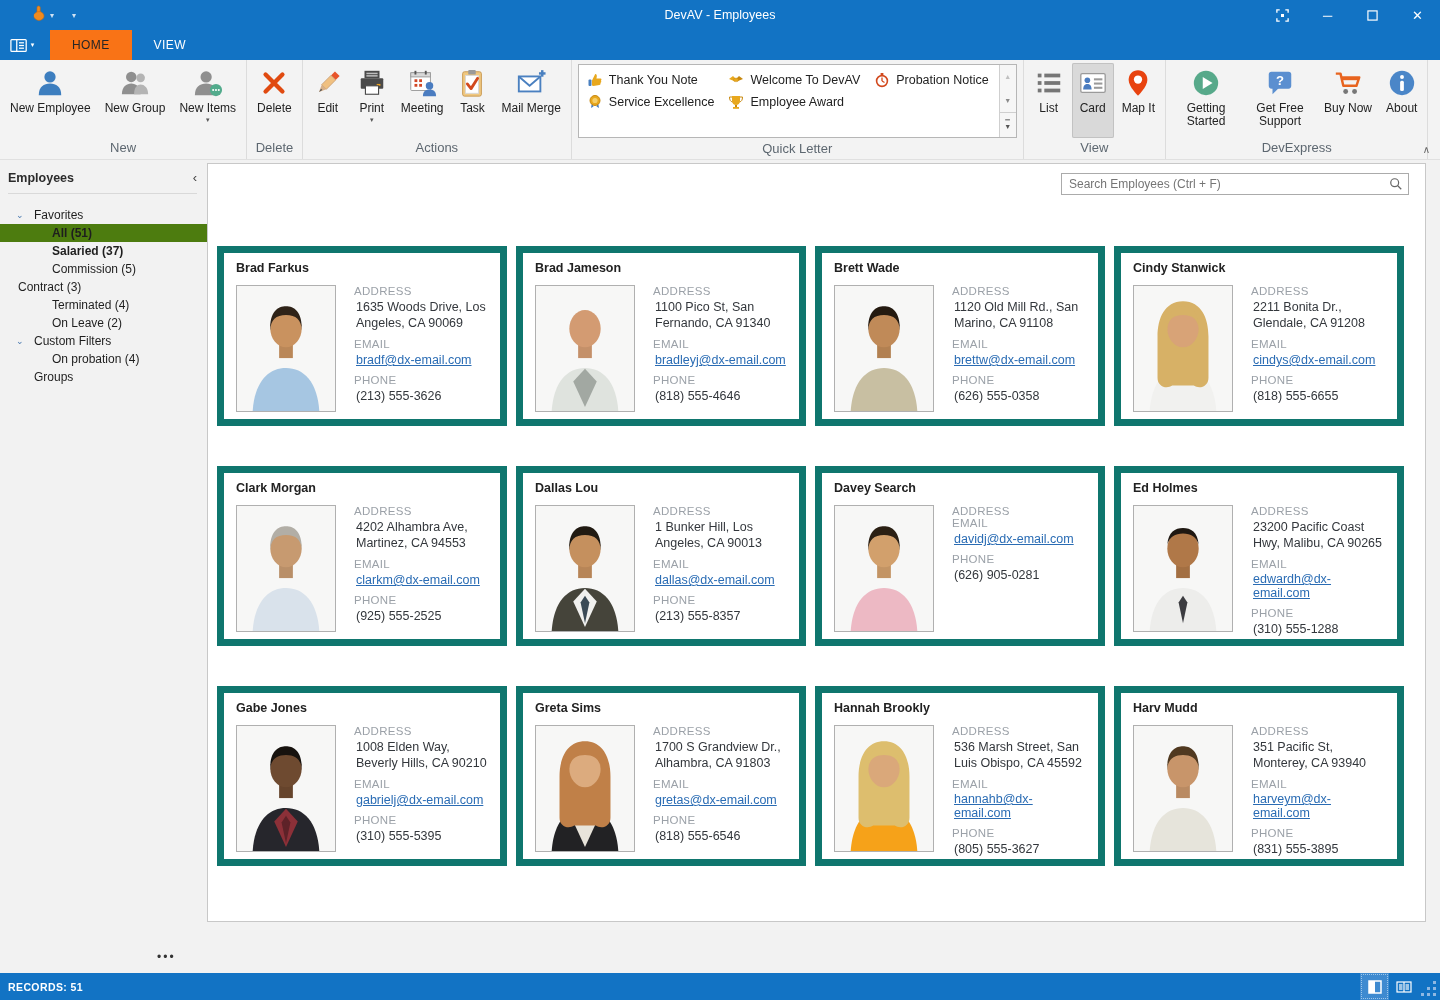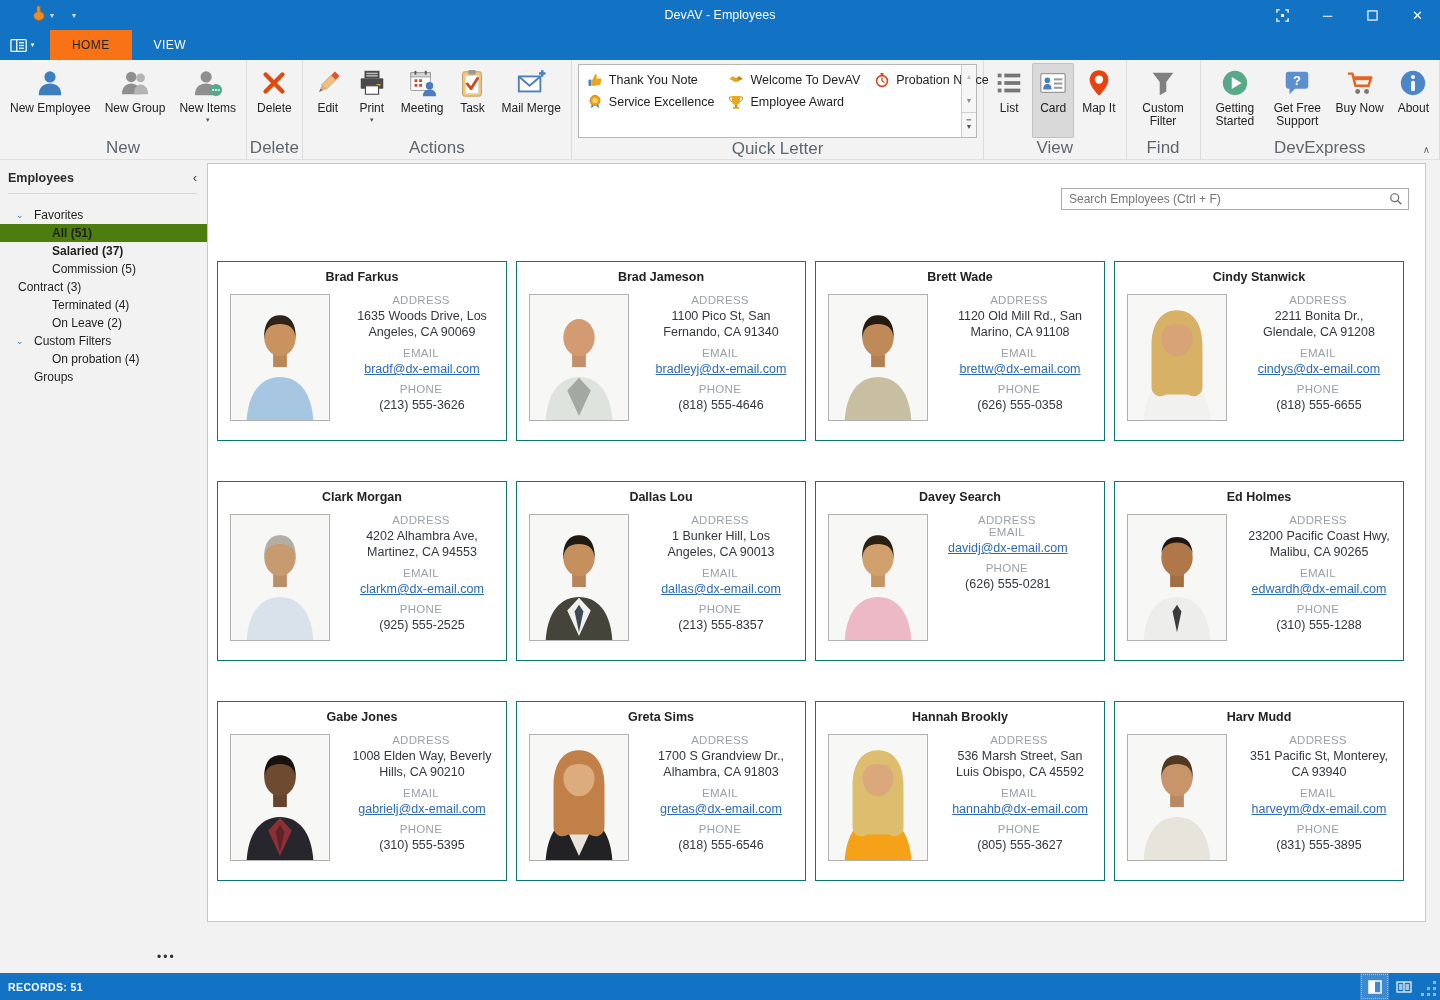--- a/index.html
+++ b/index.html
@@ -18,21 +18,21 @@
   
   .tabrow { height:30px; background:#1273c4; display:flex; align-items:flex-end; flex:none; }
   .appmenu { width:44px; height:30px; display:flex; align-items:center; justify-content:center; gap:3px; }
   .rtab { padding:0 22px; height:30px; display:flex; align-items:center; color:#fff; font-size:12px; letter-spacing:.4px; }
   .rtab.active { background:#f97316; color:#262626; margin-left:6px; }
 
   
   .ribbon { height:100px; background:#f3f3f3; display:flex; position:relative; flex:none; border-bottom:1px solid #e0e0e0; }
   .rgroup { display:flex; flex-direction:column; border-right:1px solid #dcdcdc; padding-top:2px; }
   .rbuttons { flex:1; display:flex; align-items:stretch; justify-content:center; padding:0 3px; }
-  .rcaption { height:20px; text-align:center; font-size:17px; color:#5d6770; line-height:18px; }
+  .rcaption { height:20px; text-align:center; font-size:13px; color:#5d6770; line-height:18px; }
   .rbtn { display:flex; flex-direction:column; align-items:center; padding:3px 6px 0; margin:1px; border-radius:2px; }
   .rbtn.selected { background:#d9d9d9; box-shadow:inset 0 0 0 1px #c2c2c2; }
   .ric { height:34px; display:flex; align-items:center; justify-content:center; }
   .ric svg { width:30px; height:30px; }
   .rlbl { font-size:12px; color:#222; text-align:center; line-height:13px; white-space:nowrap; margin-top:2px; }
   .rlbl.wrap2 { white-space:normal; max-width:60px; }
   .drop { font-size:7px; color:#555; margin-top:1px; }
   .ribbon-collapse { position:absolute; right:10px; bottom:4px; color:#666; font-size:10px; }
 
   
@@ -55,28 +55,28 @@
   .sb-title { font-size:12.5px; font-weight:bold; color:#2b2b2b; }
   .sb-collapse { color:#444; font-size:13px; line-height:10px; }
   .sb-sep { border-bottom:1px solid #d9d9d9; margin:0 10px 12px 8px; }
   .tree-item { display:flex; align-items:center; height:18px; font-size:12px; color:#1e1e1e; }
   .tree-item.selected { background:#4d7c0f; font-weight:bold; }
   .chev { width:18px; color:#4a7ab0; font-size:9px; flex:none; }
 
   
   .mainwrap { flex:1; padding:3px 14px 18px 0; min-width:0; }
   .panel { background:#fff; border:1px solid #c8c8c8; height:100%; position:relative; overflow:hidden; }
-  .searchrow { display:flex; justify-content:flex-end; margin:24px 16px 0 0; }
+  .searchrow { display:flex; justify-content:flex-end; margin:9px 16px 0 0; }
   .searchbox { width:348px; height:22px; border:1px solid #ababab; background:#fff; display:flex; align-items:center; position:relative; }
   .searchbox input { border:none; outline:none; flex:1; font-size:12px; color:#333; padding:0 24px 0 7px; font-family:inherit; background:transparent; }
   .search-icon { position:absolute; right:5px; top:3px; }
 
   
   .cards { display:grid; grid-template-columns:repeat(4,290px); grid-auto-rows:180px; gap:40px 9px; margin:51px 0 0 9px; }
-  .card { border:1px solid #0f766e; background:#fff; padding:8px 12px 10px 12px; overflow:hidden;text-align:center; }
+  .card { border:7px solid #0f766e; background:#fff; padding:8px 12px 10px 12px; overflow:hidden; }
   .card-name { font-size:12.5px; font-weight:bold; color:#222; margin-bottom:10px; }
   .card-body { display:flex; }
   .photo { width:100px; height:127px; border:1px solid #b0b0b0; background:#f7f7f6; flex:none; }
   .photo svg { width:100%; height:100%; display:block; }
   .info { margin-left:18px; min-width:0; }
   .flabel { font-size:11.5px; color:#9ba1a8; letter-spacing:.3px; }
   .fvalue { font-size:12.5px; color:#33373c; line-height:16px; margin:2px 0 7px 2px; max-width:160px; }
   .femail { font-size:12.5px; color:#2a6cb4; text-decoration:underline; margin:2px 0 7px 2px; display:inline-block; }
 
   
@@ -379,33 +379,20 @@
                 <path d="M16,2.5 C10.2,2.5 6,7 6,12.8 C6,20 16,29.5 16,29.5 C16,29.5 26,20 26,12.8 C26,7 21.8,2.5 16,2.5 Z" fill="#e8430f"></path>
                 <circle cx="16" cy="12.3" r="4.4" fill="#fff"></circle>
               </svg>
           </span>
           <span class="rlbl">Map It</span>
         </div>
       </div>
       <div class="rcaption">View</div>
     </div>
 
-    <div class="rgroup">
-      <div class="rbuttons">
-        <div class="rbtn">
-          <span class="ric">
-            <svg viewBox="0 0 32 32">
-                <path d="M5,5 H27 L19.5,15 V25 L12.5,29 V15 Z" fill="#808080"></path>
-              </svg>
-          </span>
-          <span class="rlbl wrap2">Custom Filter</span>
-        </div>
-      </div>
-      <div class="rcaption">Find</div>
-    </div>
 
     <div class="rgroup">
       <div class="rbuttons">
         <div class="rbtn">
           <span class="ric">
             <svg viewBox="0 0 32 32">
                 <circle cx="16" cy="16" r="13" fill="#57a98a"></circle>
                 <path d="M12.5,9.5 L23,16 L12.5,22.5 Z" fill="#fff"></path>
               </svg>
           </span>
@@ -667,21 +654,21 @@
                     <rect x="43" y="54" width="14" height="18" fill="#000" opacity=".07"></rect>
                     <ellipse cx="50" cy="42" rx="16" ry="19" fill="#d2a06c"></ellipse>
                     <path d="M34,44 C33,24 42,19 50,19 C58,19 67,24 66,44 C66,33 60,28 50,28 C40,28 34,33 34,44 Z" fill="#2b2014"></path>
                   </svg>
                 </div>
                 <div class="info">
                   <div class="flabel">ADDRESS</div>
                   <div class="flabel">EMAIL</div>
                   <div><a class="femail">davidj@dx-email.com</a></div>
                   <div class="flabel">PHONE</div>
-                  <div class="fvalue">(626) 555-0281</div>
+                  <div class="fvalue">(626) 905-0281</div>
                 </div>
               </div>
             </div>
             <div class="card">
               <div class="card-name">Ed Holmes</div>
               <div class="card-body">
                 <div class="photo">
                   <svg viewBox="0 0 100 126" preserveAspectRatio="xMidYMax meet">
                     <rect width="100" height="126" fill="#f7f7f6"></rect>
                     <path d="M16,126 C18,96 32,82 50,82 C68,82 82,96 84,126 Z" fill="#ededeb"></path>

